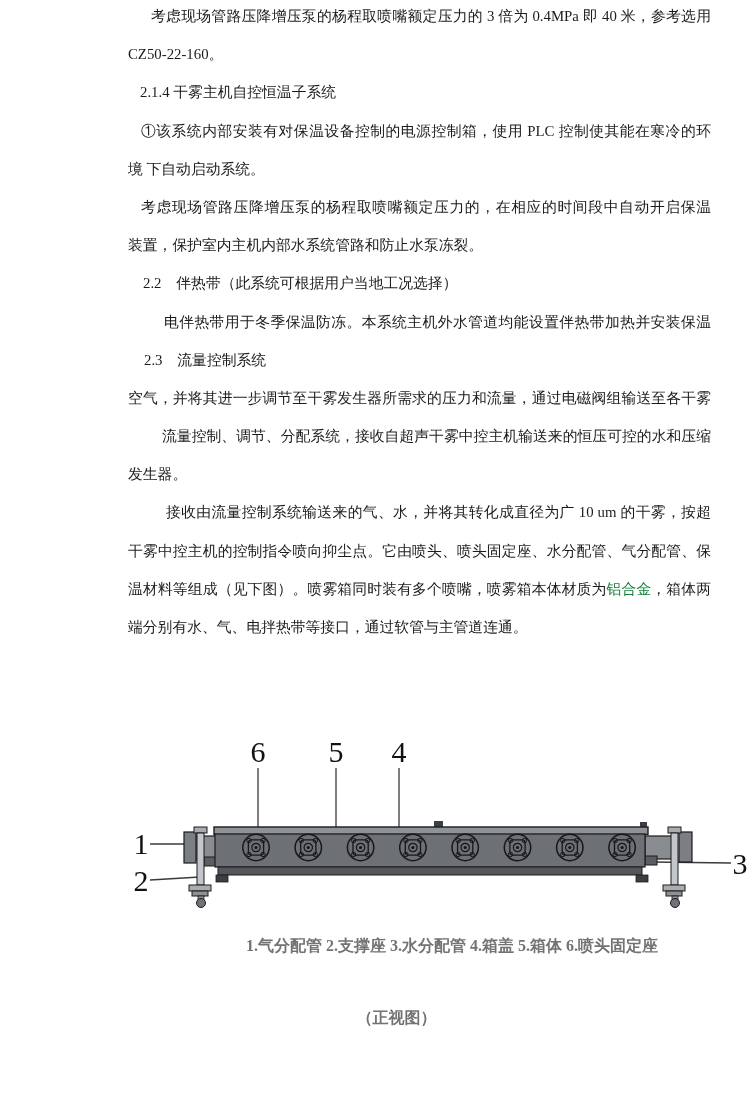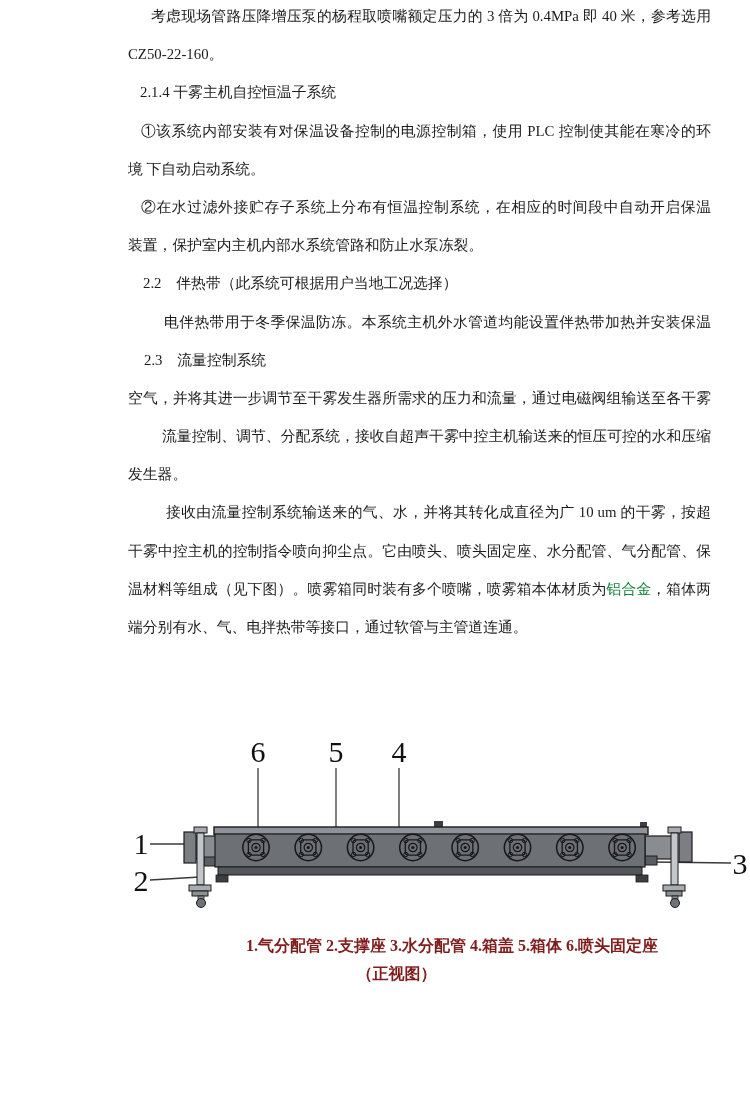--- a/index.html
+++ b/index.html
@@ -10,37 +10,37 @@
   .text-block{position:absolute;top:-3px;left:128px;width:583px;}
   .line{
     height:38.2px;line-height:38.2px;font-size:14.8px;overflow:hidden;
     white-space:normal;
   }
   .line.just{text-align:justify;text-align-last:justify;}
   .red{color:#15803d;}
   .diagram{position:absolute;left:0;top:728px;}
   .caption1,.caption2{
     position:absolute;left:0;width:750px;text-align:center;
-    font-weight:bold;font-size:16px;color:#7f1d1d;
+    font-weight:bold;font-size:16px;color:#737373;
   }
   .caption1{top:936px;padding-left:154px;box-sizing:border-box;}
-  .caption2{top:964px;padding-left:43px;box-sizing:border-box;}
+  .caption2{top:1008px;padding-left:43px;box-sizing:border-box;}
 </style>
 </head>
 <body>
 
 <div class="page">
 
   <div class="text-block">
       <div class="line just" style="padding-left: 23px;"><span>考虑现场管路压降增压泵的杨程取喷嘴额定压力的 3 倍为 0.4MPa 即 40 米，参考选用泵型</span></div>
       <div class="line"><span>CZ50-22-160。</span></div>
       <div class="line" style="padding-left: 12px;"><span>2.1.4 干雾主机自控恒温子系统</span></div>
       <div class="line just" style="padding-left: 13px;"><span>①该系统内部安装有对保温设备控制的电源控制箱，使用 PLC 控制使其能在寒冷的环</span></div>
       <div class="line"><span>境 下自动启动系统。</span></div>
-      <div class="line just" style="padding-left: 13px;"><span>②在水过滤外接贮存子系统上分布有恒温控制系统，在相应的时间段中自动开启保温</span></div>
+      <div class="line just" style="padding-left: 13px;"><span>考虑现场管路压降增压泵的杨程取喷嘴额定压力的，在相应的时间段中自动开启保温</span></div>
       <div class="line"><span>装置，保护室内主机内部水系统管路和防止水泵冻裂。</span></div>
       <div class="line" style="padding-left: 15px;"><span>2.2　伴热带（此系统可根据用户当地工况选择）</span></div>
       <div class="line just" style="padding-left: 36px;"><span>电伴热带用于冬季保温防冻。本系统主机外水管道均能设置伴热带加热并安装保温防</span></div>
       <div class="line" style="padding-left: 16px;"><span>2.3　流量控制系统</span></div>
       <div class="line just"><span>空气，并将其进一步调节至干雾发生器所需求的压力和流量，通过电磁阀组输送至各干雾</span></div>
       <div class="line just" style="padding-left: 34px;"><span>流量控制、调节、分配系统，接收自超声干雾中控主机输送来的恒压可控的水和压缩</span></div>
       <div class="line"><span>发生器。</span></div>
       <div class="line just" style="padding-left: 38px;"><span>接收由流量控制系统输送来的气、水，并将其转化成直径为广 10 um 的干雾，按超声</span></div>
       <div class="line just"><span>干雾中控主机的控制指令喷向抑尘点。它由喷头、喷头固定座、水分配管、气分配管、保</span></div>
       <div class="line just"><span>温材料等组成（见下图）。喷雾箱同时装有多个喷嘴，喷雾箱本体材质为</span><span class="red">铝合金</span><span>，箱体两</span></div>

